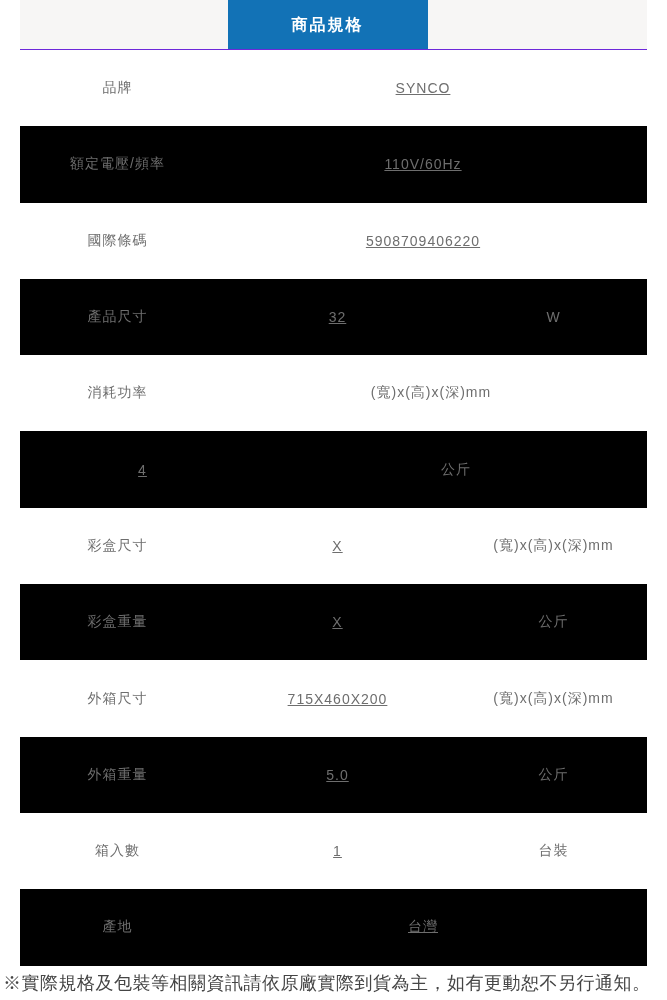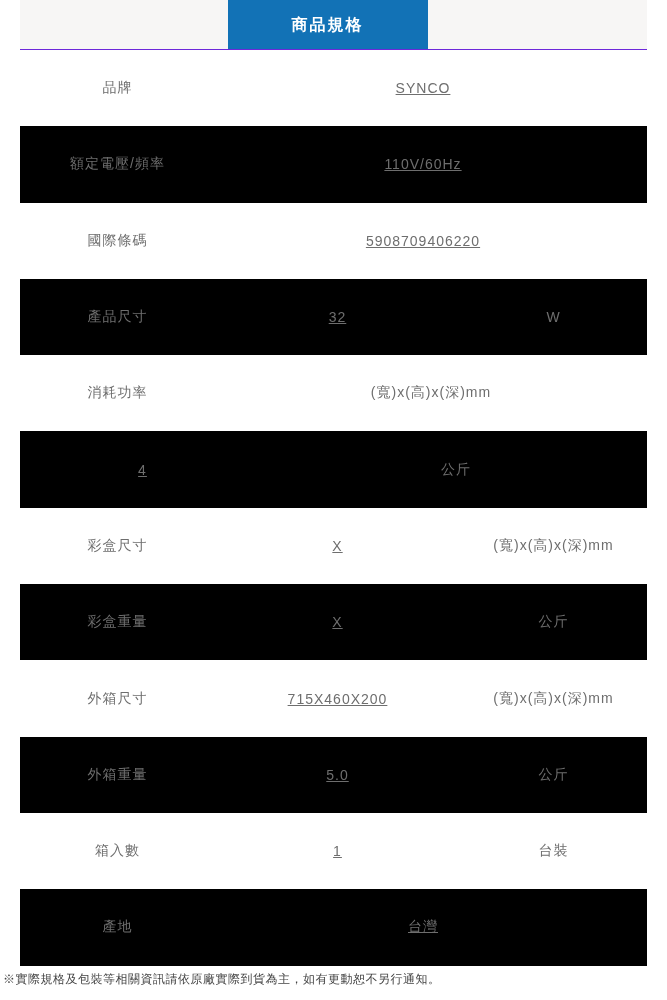--- a/index.html
+++ b/index.html
@@ -49,21 +49,21 @@
   .row.alt { background:#000000; }
   .cell { text-align:center; }
   .cell.label { width:195px; }
   .cell.value { width:245px;text-decoration:underline; }
   .cell.unit  { flex:1; }
   .row.span .cell.value { flex:1; padding-right:16px; }
   
   .footnote {
     margin-top:5px;
     padding:0 3px;
-    font-size:12px;
+    font-size:18px;
     color:#454545;
     letter-spacing:0.5px;
     white-space:nowrap;
   }
 </style>
 </head>
 <body>
 
 <div class="page">
 

